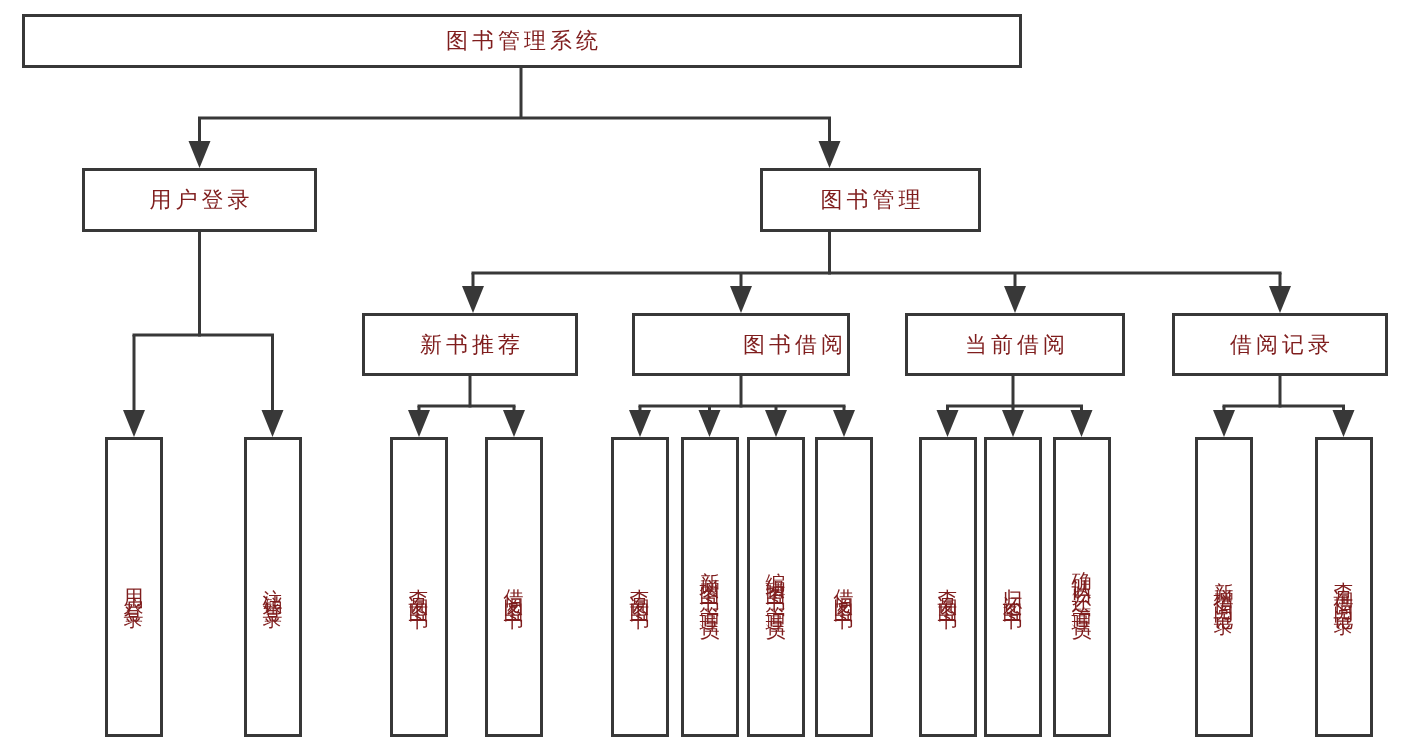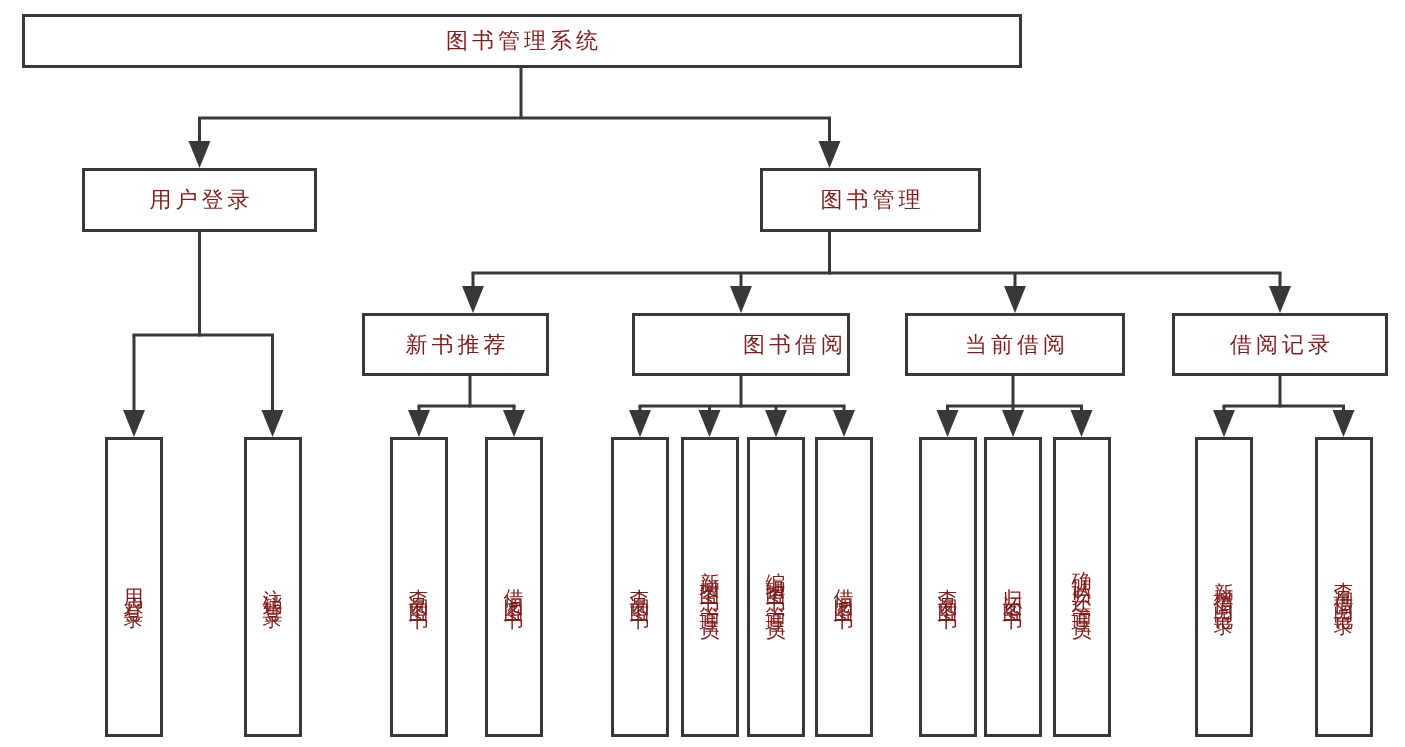--- a/index.html
+++ b/index.html
@@ -127,21 +127,21 @@
     <span>图书管理系统</span>
   </div>
 
   <div class="node hnode" style="left:82px; top:168px; width:235px; height:64px;">
     <span>用户登录</span>
   </div>
   <div class="node hnode" style="left:712px; top:168px; width:221px; height:64px;margin-left:48px;">
     <span>图书管理</span>
   </div>
 
-  <div class="node hnode" style="left:362px; top:313px; width:187px; height:63px;">
+  <div class="node hnode" style="left:362px; top:313px; width:216px; height:63px;">
     <span>新书推荐</span>
   </div>
   <div class="node hnode" style="left:632px; top:313px; width:218px; height:63px;justify-content:flex-end;">
     <span>图书借阅</span>
   </div>
   <div class="node hnode" style="left:905px; top:313px; width:220px; height:63px;">
     <span>当前借阅</span>
   </div>
   <div class="node hnode" style="left:1172px; top:313px; width:216px; height:63px;">
     <span>借阅记录</span>

